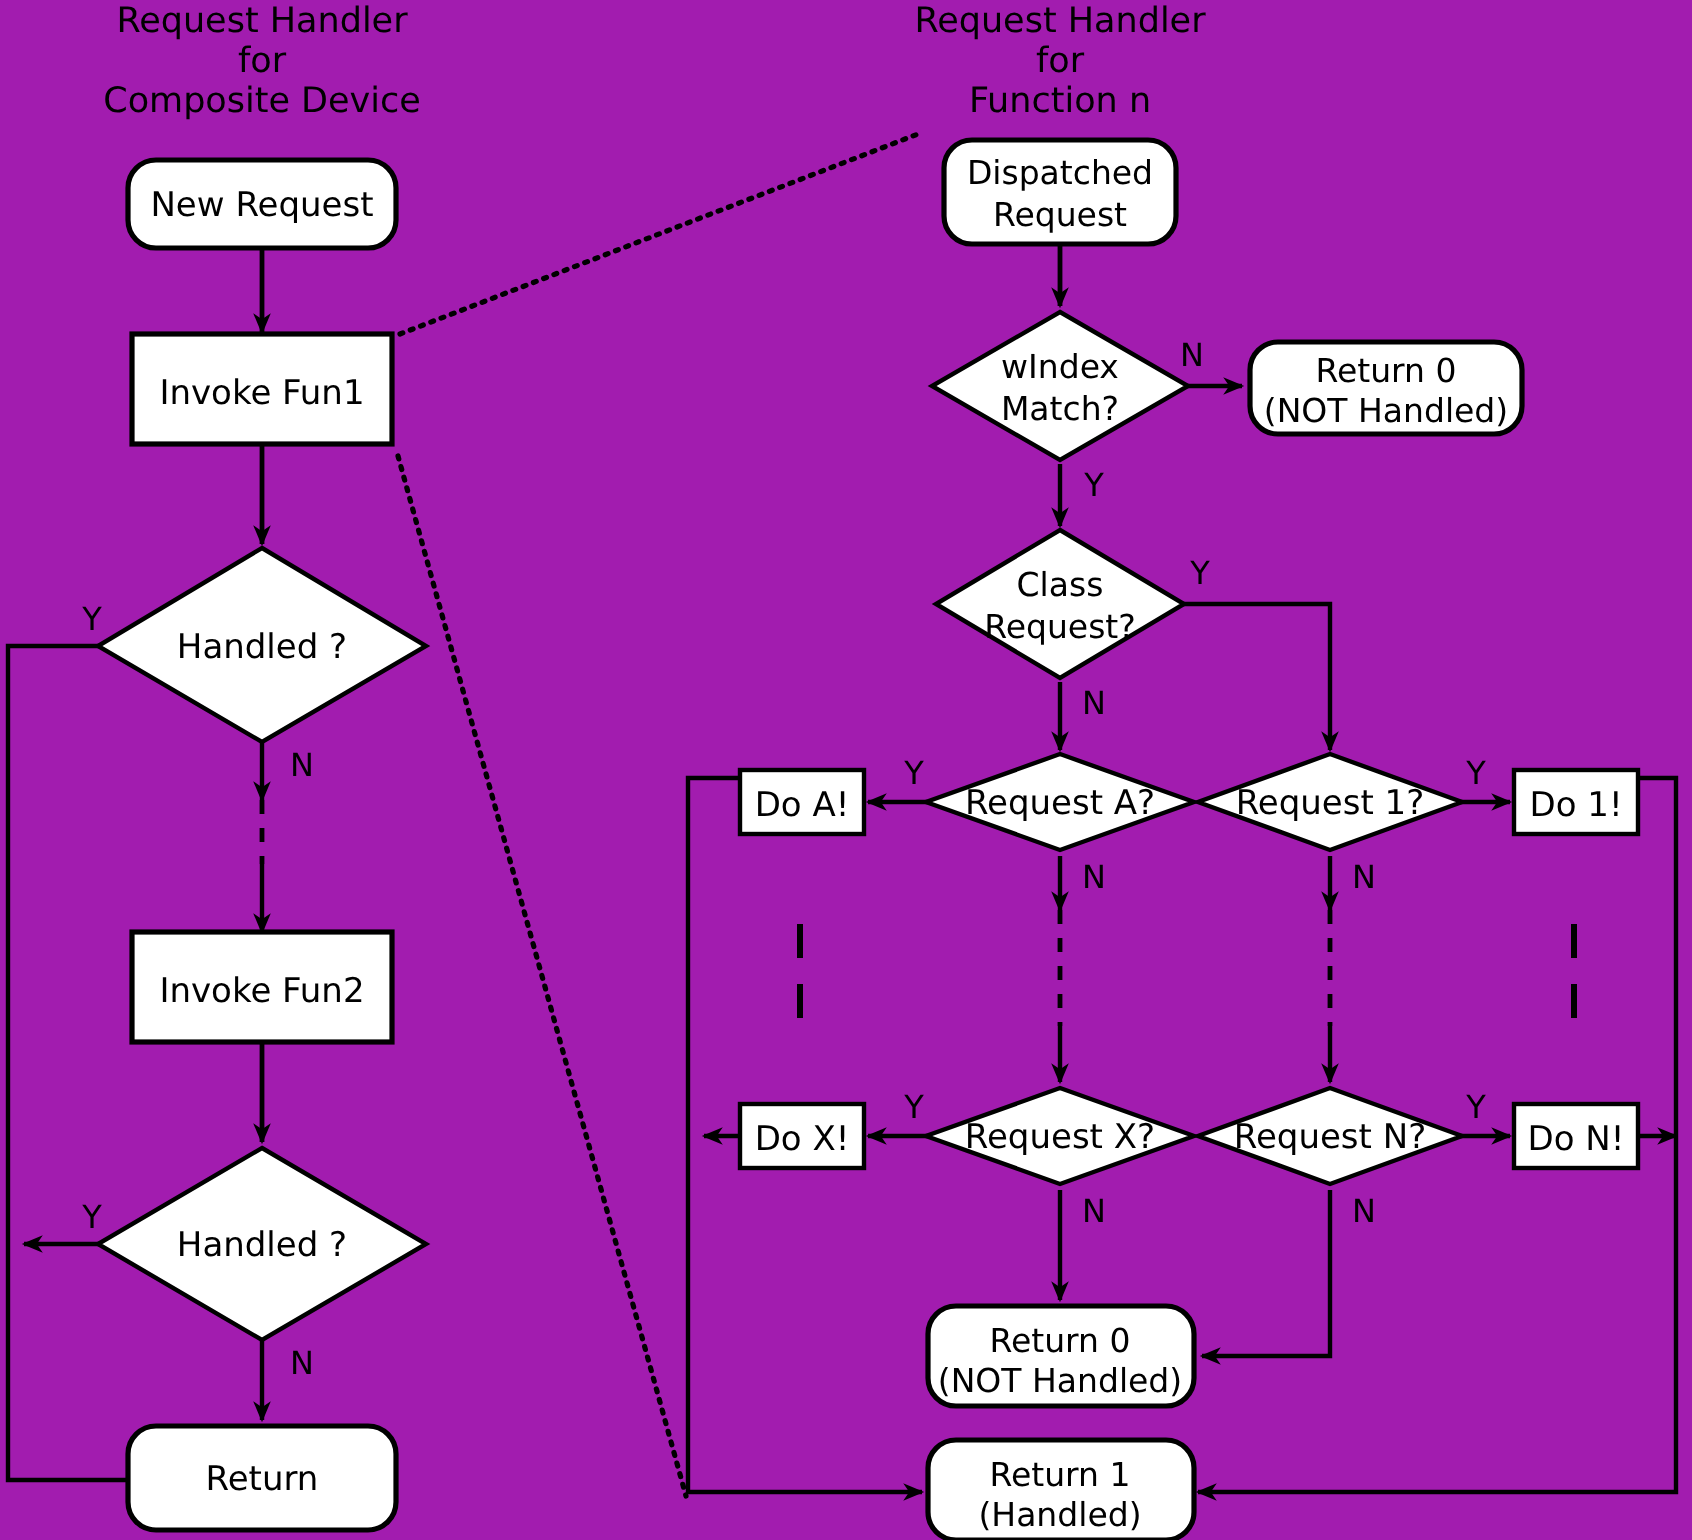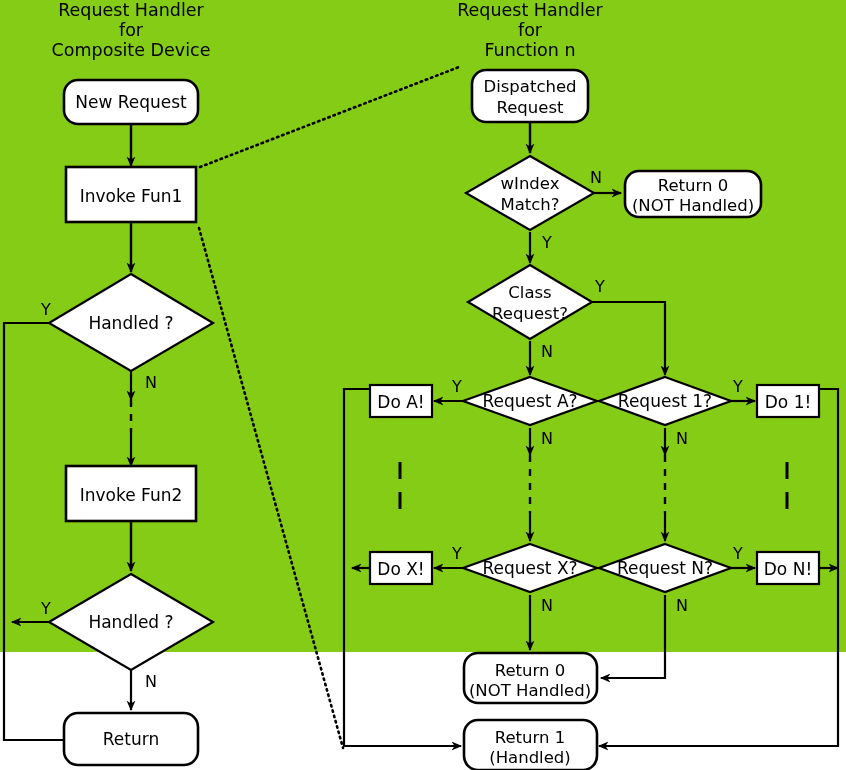--- a/index.html
+++ b/index.html
@@ -1,18 +1,18 @@
 <!DOCTYPE html>
 <html><head>
 <meta charset="utf-8">
 <style>
   html,body{margin:0;padding:0;background:#ffffff;}
   body{width:846px;height:770px;overflow:hidden;
        font-family:"DejaVu Sans","Liberation Sans",sans-serif;}
-  #stage{position:relative;width:846px;height:652px;background:#84cc16;}
+  #stage{position:relative;width:846px;height:770px;background:#a21caf;}
   svg{position:absolute;top:0;left:0;width:846px;height:770px;}
   .shape{fill:#ffffff;stroke:#000000;stroke-width:2.6;}
   .shape-thin{fill:#ffffff;stroke:#000000;stroke-width:2.2;}
   .diamond{fill:#ffffff;stroke:#000000;stroke-width:2.2;}
   .ln{stroke:#000000;stroke-width:2.4;fill:none;}
   .ln-thin{stroke:#000000;stroke-width:2.2;fill:none;}
   .dashln{stroke:#000000;stroke-width:2.4;fill:none;stroke-dasharray:7 7;}
   .dotln{stroke:#000000;stroke-width:2.6;fill:none;stroke-dasharray:1.5 4;stroke-linecap:round;}
   .tick{stroke:#000000;stroke-width:3;fill:none;}
   text{fill:#000000;font-family:"DejaVu Sans","Liberation Sans",sans-serif;}

